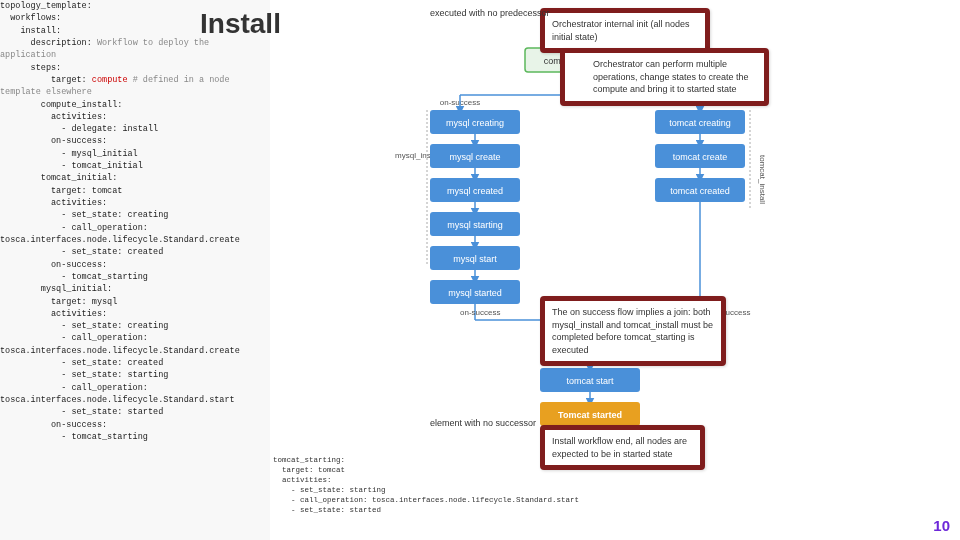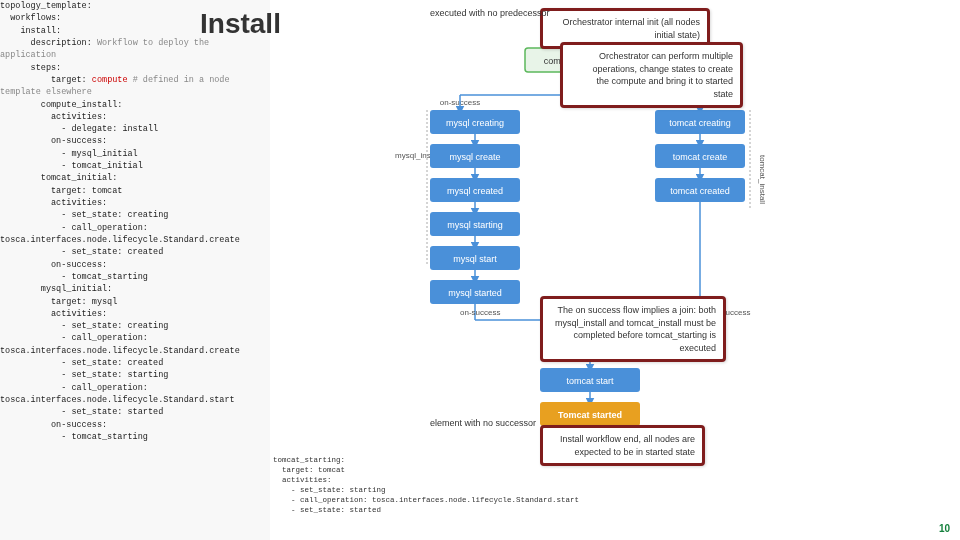--- a/index.html
+++ b/index.html
@@ -50,37 +50,36 @@
     
     #diagram svg {
       width: 690px;
       height: 540px;
     }
 
     
     .callout {
       position: absolute;
       background: #fff;
-      border: 3px solid #7f1d1d;
+      border: 5px solid #7f1d1d;
       border-radius: 4px;
       padding: 5px 7px;
       font-size: 9px;
       line-height: 1.4;
       color: #333;
       box-shadow: 1px 1px 3px rgba(0,0,0,0.15);
-      text-align: right;
     }
 
     
     #page-num {
       position: absolute;
       right: 10px;
       bottom: 6px;
-      font-size: 10px;
-      color: #15803d;
+      font-size: 15px;
+      color: #6d28d9;
       font-weight: bold;
     }
   </style>
 </head>
 <body>
 
 <div id="left-panel">
   <div>topology_template:</div>
   <div>&nbsp;&nbsp;workflows:</div>
   <div>&nbsp;&nbsp;&nbsp;&nbsp;install:</div>
@@ -237,21 +236,21 @@
     <text x="3" y="502" font-family="Courier New" font-size="7.5" fill="#333">&nbsp;&nbsp;&nbsp;&nbsp;- call_operation: tosca.interfaces.node.lifecycle.Standard.start</text>
     <text x="3" y="512" font-family="Courier New" font-size="7.5" fill="#333">&nbsp;&nbsp;&nbsp;&nbsp;- set_state: started</text>
 
   </svg>
 </div>
 
 <div class="callout" style="left:540px; top:8px; width:170px;">
   <span>Orchestrator internal init (all nodes initial state)</span>
 </div>
 
-<div class="callout" style="left:560px; top:42px; width:183px;padding-left:28px;">
+<div class="callout" style="left:560px; top:48px; width:209px;padding-left:28px;">
   <span>Orchestrator can perform multiple operations, change states to create the compute and bring it to started state</span>
 </div>
 
 <div class="callout" style="left:540px; top:296px; width:186px;">
   <span>The on success flow implies a join: both mysql_install and tomcat_install must be completed before tomcat_starting is executed</span>
 </div>
 
 <div style="position:absolute; left:430px; top:8px; font-size:9px; color:#333;">
   <span>executed with no predecessor</span>
 </div>

